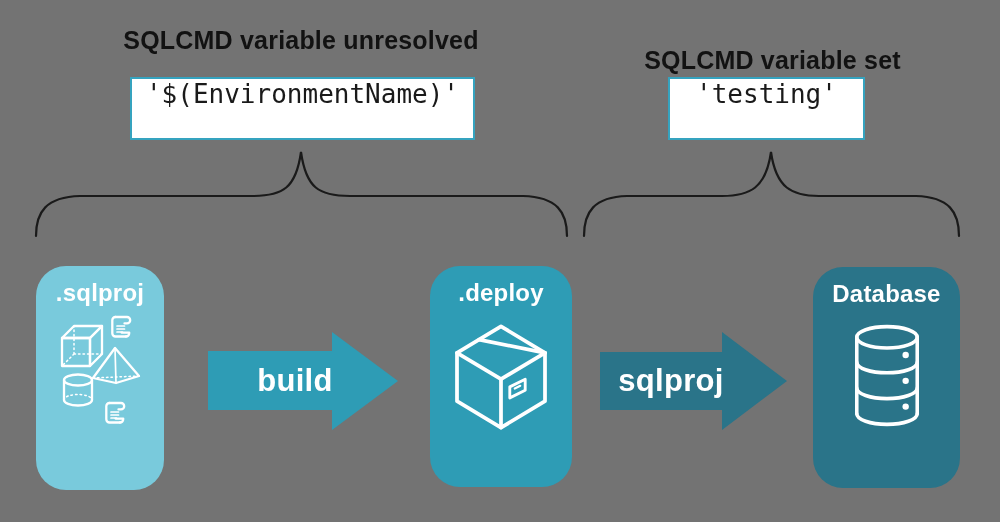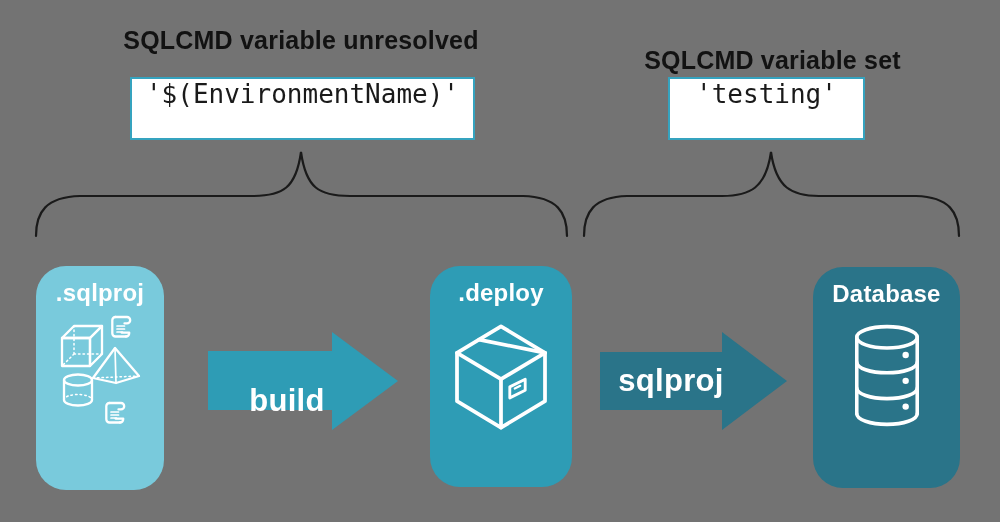--- a/index.html
+++ b/index.html
@@ -58,21 +58,21 @@
     top: 361px;
     width: 150px;
     height: 40px;
     line-height: 40px;
     text-align: center;
     font-size: 31px;
     font-weight: 700;
     color: #ffffff;
     letter-spacing: 0.3px;
   }
-  #arrow-label-build  { left: 212px; margin-top: 20px; }
+  #arrow-label-build  { left: 220px; }
   #arrow-label-deploy { left: 596px; }
   .node {
     position: absolute;
     border-radius: 30px;
     display: flex;
     flex-direction: column;
     align-items: center;
   }
   #node-sqlproj  { left: 36px;  top: 266px; width: 128px; height: 224px; }
   #node-dacpac   { left: 430px; top: 266px; width: 142px; height: 221px; }

